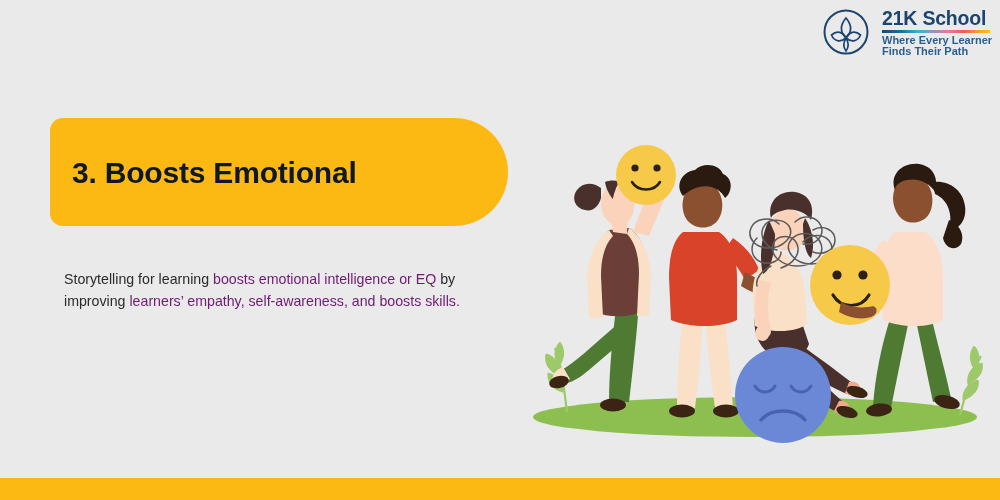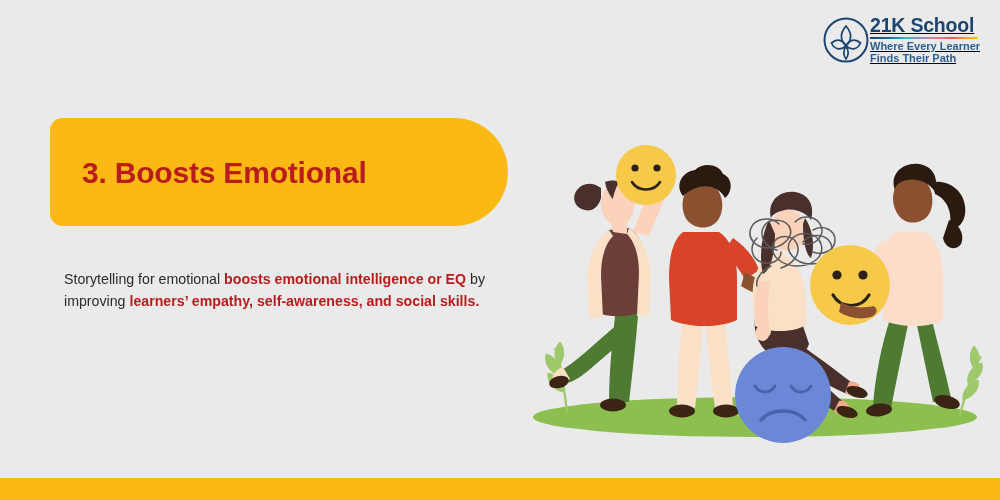--- a/index.html
+++ b/index.html
@@ -21,23 +21,22 @@
   }
 
   
   #logo {
     position: absolute;
     left: 822px;
     top: 8px;
     width: 172px;
     height: 56px;
     display: flex;
-    align-items: flex-end;
-    gap: 0;
-    text-decoration: underline;
+    align-items: flex-start;
+    gap: 12px;
   }
   #logo-mark { width: 48px; height: 48px; flex: 0 0 48px; }
   #logo-text { display: flex; flex-direction: column; justify-content: center; }
   #logo-title {
     font-size: 19.5px;
     font-weight: bold;
     color: #1b4570;
     letter-spacing: -0.2px;
     line-height: 21px;
     white-space: nowrap;
@@ -62,40 +61,40 @@
     left: 50px;
     top: 118px;
     width: 458px;
     height: 108px;
     background: #FDB913;
     border-radius: 14px 60px 60px 14px;
     display: flex;
     align-items: center;
   }
   #title-text {
-    margin-left: 32px;
+    margin-left: 22px;
     margin-right: 40px;
     font-size: 30px;
     font-weight: bold;
-    color: #b91c1c;
+    color: #0f172a;
     line-height: 39px;
     letter-spacing: -0.2px;
   }
 
   
   #body-copy {
     position: absolute;
     left: 64px;
     top: 255px;
     width: 445px;
     font-size: 14.2px;
     line-height: 21.5px;
     color: #2b2b2b;
   }
-  #body-copy b { font-weight: bold; color: #b91c1c; }
+  #body-copy b { font-weight: normal; color: #701a75; }
 
   
   #illustration {
     position: absolute;
     left: 505px;
     top: 120px;
     width: 495px;
     height: 340px;
   }
 
@@ -133,21 +132,21 @@
       </span>
     </span>
   </div>
 
   <div id="title-banner">
     <div id="title-text">
       <span>3. Boosts Emotional</span><br>
     </div>
   </div>
 
-  <p id="body-copy"><span>Storytelling for emotional </span><b>boosts emotional intelligence or EQ</b><span> by improving </span><b>learners’ empathy, self-awareness, and social skills.</b></p>
+  <p id="body-copy"><span>Storytelling for learning </span><b>boosts emotional intelligence or EQ</b><span> by improving </span><b>learners’ empathy, self-awareness, and boosts skills.</b></p>
 
   <div id="illustration">
     <svg width="495" height="340" viewBox="0 0 495 340">
 
       <ellipse cx="250" cy="297" rx="222" ry="20" fill="#8cbf4f"></ellipse>
 
       <g stroke="#9dc96a" fill="#9dc96a">
         <path d="M62 292 C58 260 56 244 50 228" stroke-width="2.2" fill="none"></path>
         <path d="M55 256 C44 252 39 243 41 234 C50 236 56 245 55 256 Z"></path>
         <path d="M58 272 C48 270 42 262 43 253 C52 255 59 262 58 272 Z"></path>

